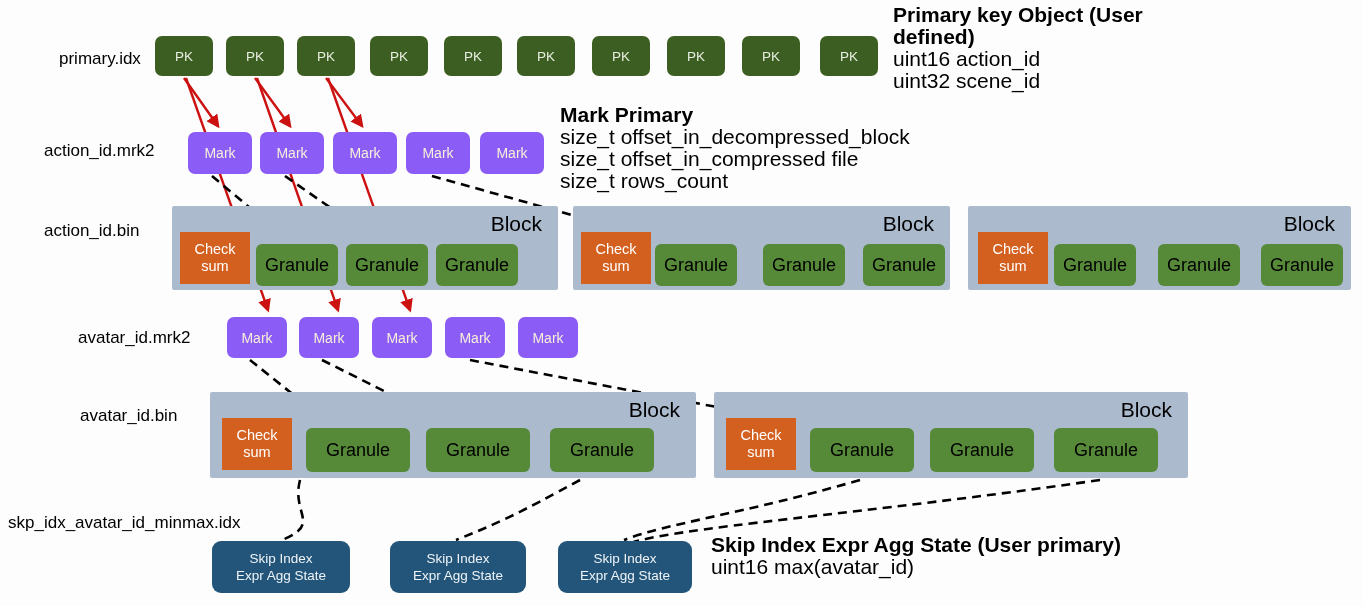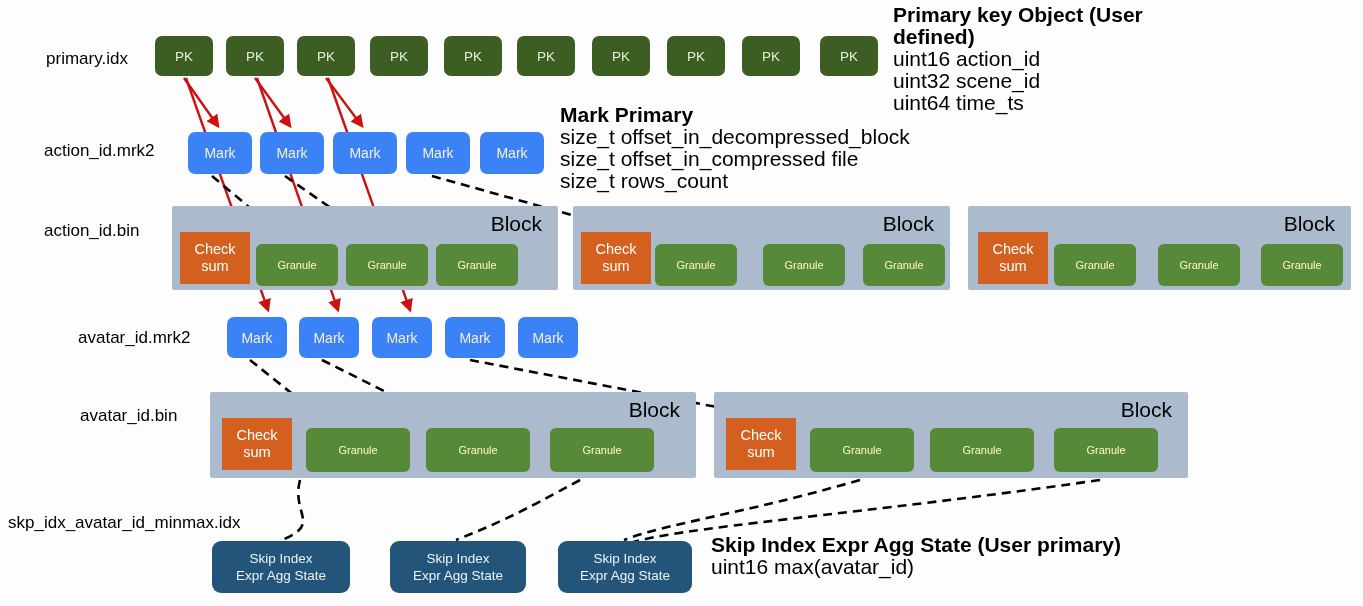--- a/index.html
+++ b/index.html
@@ -24,21 +24,21 @@
   .pk{
     position:absolute;
     background:#3d5e22;
     border-radius:7px;
     color:#e8eee0;
     font-size:13.5px;
     display:flex;align-items:center;justify-content:center;
   }
   .mark{
     position:absolute;
-    background:#3b82f6;
+    background:#8b5cf6;
     border-radius:7px;
     color:#f6efd9;
     font-size:14px;
     display:flex;align-items:center;justify-content:center;
   }
   .block{
     position:absolute;
     background:#acbace;
     border-radius:2px;
   }
@@ -53,22 +53,22 @@
     color:#fff;
     font-size:14.5px;
     line-height:17px;
     display:flex;align-items:center;justify-content:center;
     text-align:center;
   }
   .granule{
     position:absolute;
     background:#568a38;
     border-radius:6px;
-    color:#fef9c3;
-    font-size:11px;
+    color:#000000;
+    font-size:18px;
     display:flex;align-items:center;justify-content:center;
   }
   .skipidx{
     position:absolute;
     background:#225579;
     border-radius:9px;
     color:#eef3f7;
     font-size:13.5px;
     line-height:17px;
     text-align:center;
@@ -115,21 +115,21 @@
       </g>
     <g id="g-skip-curves">
         <path d="M 300 480 C 291 514, 322 524, 282 540" fill="none" stroke="#000000" stroke-width="2.6" stroke-dasharray="9 6"></path>
         <path d="M 580 480 C 518 514, 496 524, 456 540" fill="none" stroke="#000000" stroke-width="2.6" stroke-dasharray="9 6"></path>
         <path d="M 860 480 C 742 514, 664 524, 624 540" fill="none" stroke="#000000" stroke-width="2.6" stroke-dasharray="9 6"></path>
         <path d="M 1100 480 C 864 514, 668 528, 628 544" fill="none" stroke="#000000" stroke-width="2.6" stroke-dasharray="9 6"></path>
       </g>
   </svg>
 
   <div id="rows-host">
-      <div class="row-label" style="left: 32px; top: 48px; width: 110px; text-align: center;">primary.idx</div>
+      <div class="row-label" style="left: 59px; top: 48px; width: 110px;">primary.idx</div>
       <div class="pk" style="left: 155px; top: 36px; width: 58px; height: 40px;">PK</div>
       <div class="pk" style="left: 226px; top: 36px; width: 58px; height: 40px;">PK</div>
       <div class="pk" style="left: 297px; top: 36px; width: 58px; height: 40px;">PK</div>
       <div class="pk" style="left: 370px; top: 36px; width: 58px; height: 40px;">PK</div>
       <div class="pk" style="left: 444px; top: 36px; width: 58px; height: 40px;">PK</div>
       <div class="pk" style="left: 517px; top: 36px; width: 58px; height: 40px;">PK</div>
       <div class="pk" style="left: 592px; top: 36px; width: 58px; height: 40px;">PK</div>
       <div class="pk" style="left: 667px; top: 36px; width: 58px; height: 40px;">PK</div>
       <div class="pk" style="left: 742px; top: 36px; width: 58px; height: 40px;">PK</div>
       <div class="pk" style="left: 820px; top: 36px; width: 58px; height: 40px;">PK</div>
@@ -206,21 +206,20 @@
       <div class="skipidx" style="left: 558px; top: 541px; width: 134px; height: 52px;">
         <div><span>Skip Index</span><br><span>Expr Agg State</span></div>
       </div>
     </div>
   <div id="legend-host">
       <div class="legend" style="left: 893px; top: 4px;">
         <span class="ln hd">Primary key Object (User</span>
         <span class="ln hd">defined)</span>
         <span class="ln">uint16 action_id</span>
         <span class="ln">uint32 scene_id</span>
-        <span class="ln">uint64 time_ts</span>
       </div>
       <div class="legend" style="left: 560px; top: 104px;">
         <span class="ln hd">Mark Primary</span>
         <span class="ln">size_t offset_in_decompressed_block</span>
         <span class="ln">size_t offset_in_compressed file</span>
         <span class="ln">size_t rows_count</span>
       </div>
       <div class="legend" style="left: 711px; top: 534px;">
         <span class="ln hd">Skip Index Expr Agg State (User primary)</span>
         <span class="ln">uint16 max(avatar_id)</span>

